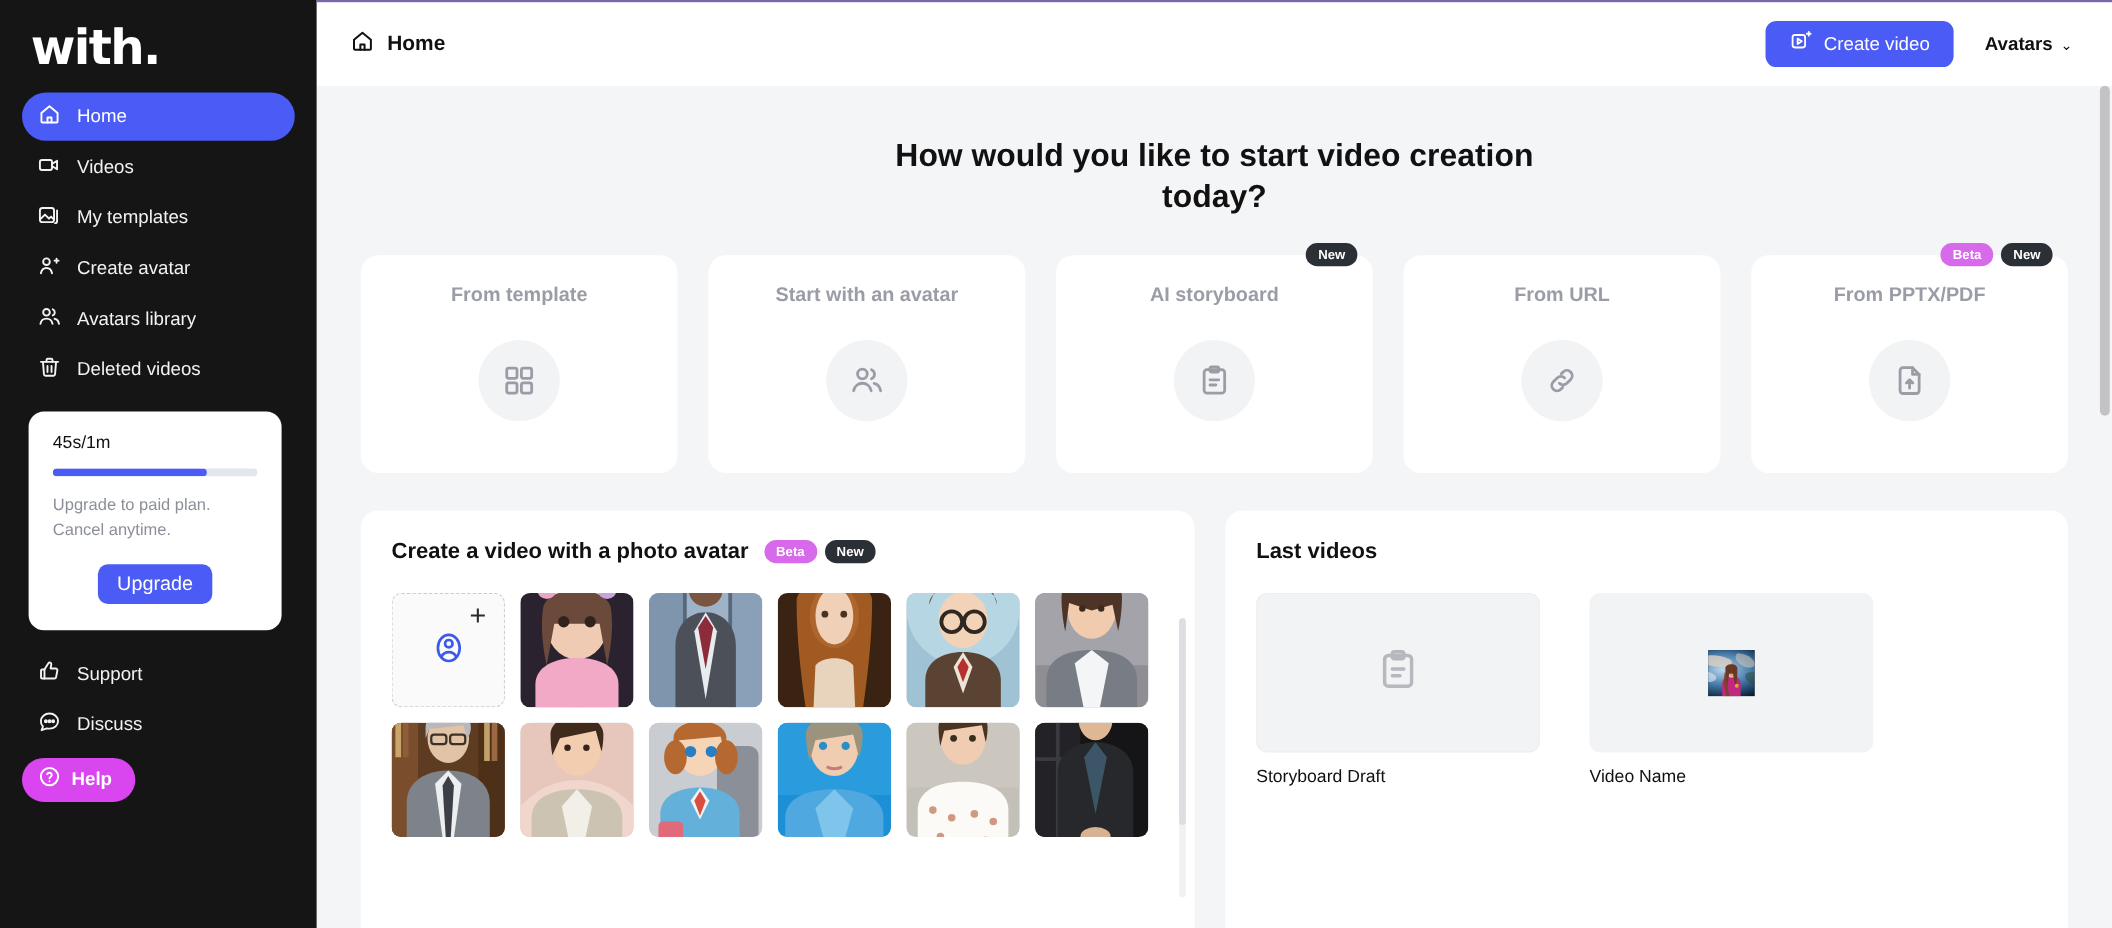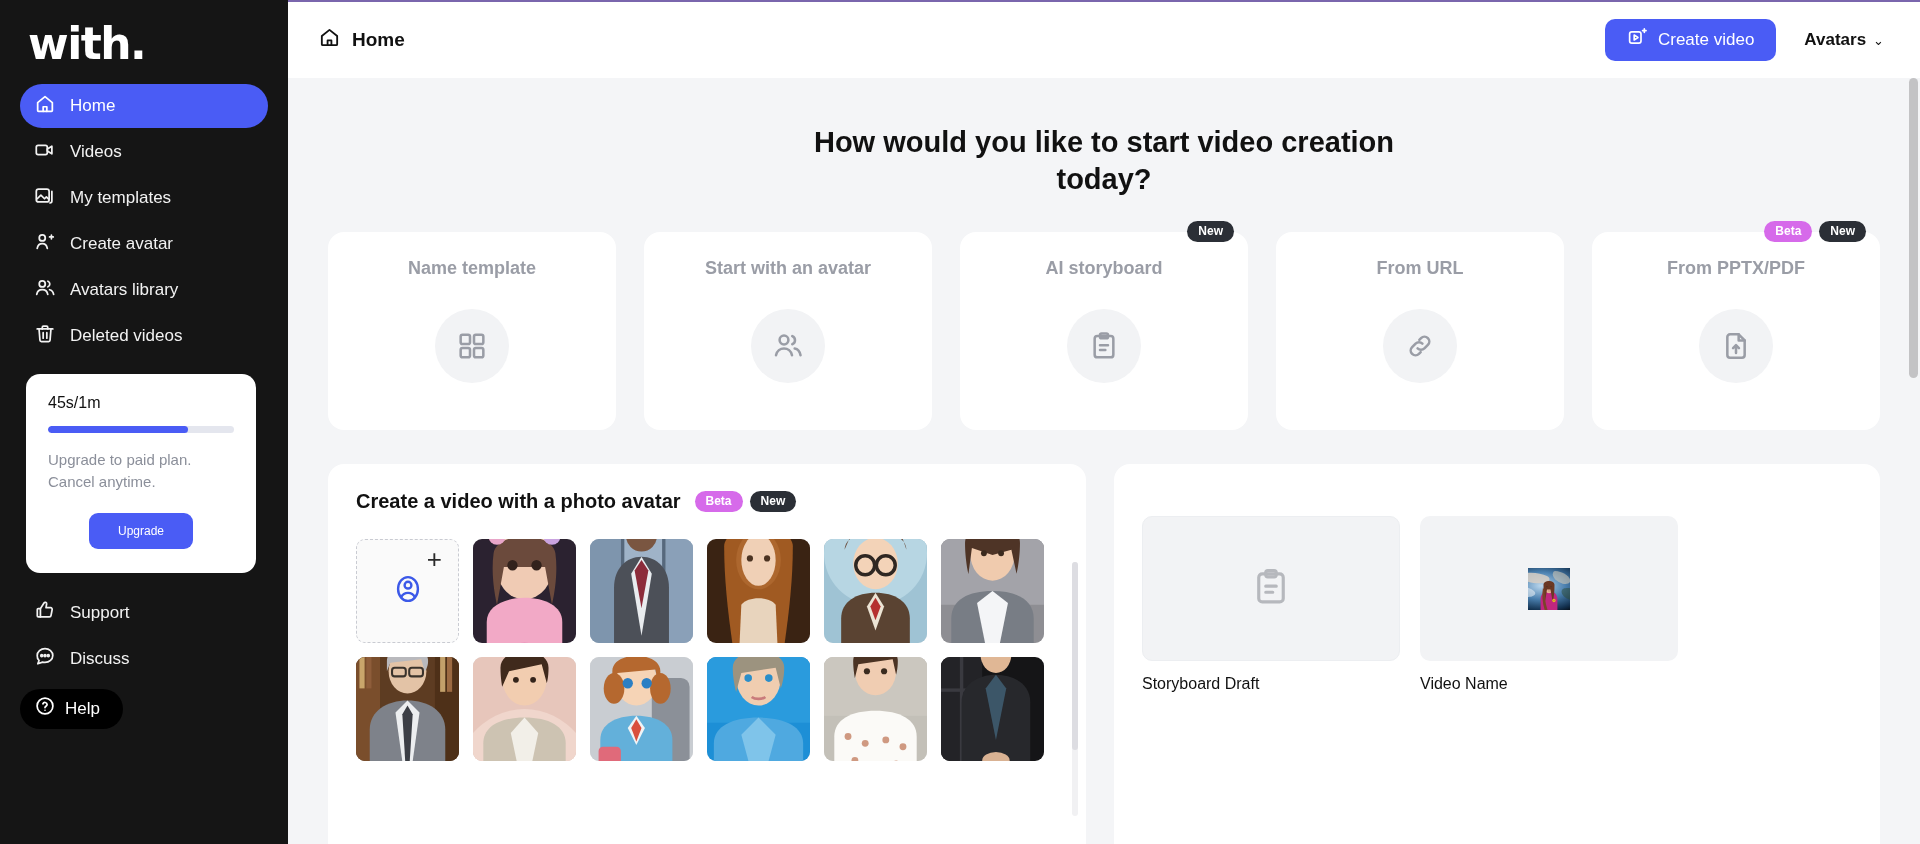--- a/index.html
+++ b/index.html
@@ -50,31 +50,31 @@
     margin: 14px 0 16px 0;
     height: 7px; border-radius: 4px; background: #e4e6ee; overflow: hidden;
   }
   .progress-fill { height: 100%; background: #4a5cf5; border-radius: 4px; }
   .upgrade-text { font-size: 15px; line-height: 1.45; color: #8b8f9a; }
   .upgrade-btn {
     margin-top: 20px;
     display: block; width: 104px; height: 36px;
     margin-left: auto; margin-right: auto;
     background: #4a5cf5; color: #fff; border: none;
-    border-radius: 9px; font-size: 12px; cursor: pointer;
+    border-radius: 9px; font-size: 18px; cursor: pointer;
     font-family: "Liberation Sans", sans-serif;
   }
   .nav-bottom { margin-top: 18px; display: flex; flex-direction: column; gap: 2px; }
   .help-btn {
     margin-top: 6px;
     display: inline-flex; align-items: center; gap: 9px;
-    background: #000000; color: #fff;
+    background: #d946ef; color: #fff;
     border-radius: 22px; height: 40px;
     padding: 0 20px 0 14px; width: 103px;
-    font-size: 17px; font-weight: 400; cursor: pointer;
+    font-size: 17px; font-weight: 700; cursor: pointer;
   }
   .help-btn svg { width: 22px; height: 22px; }
 
   
   .main {
     flex: 1; height: 844px; position: relative;
     background: #fff;
     overflow: hidden;
   }
   .topbar {
@@ -165,21 +165,21 @@
     font-size: 26px; color: #2a2a2a; font-weight: 300; line-height: 1;
   }
   .avatar-add svg { width: 34px; height: 34px; }
 
   .panel-scroll {
     position: absolute; top: 98px; right: 8px;
     width: 6px; height: 254px; background: #f1f1f3; border-radius: 3px;
   }
   .panel-scroll .thumb { width: 6px; height: 188px; background: #dddde2; border-radius: 3px; }
 
-  .videos-row { display: flex; gap: 20px; margin-top: 26px; }
+  .videos-row { display: flex; gap: 45px; margin-top: 26px; }
   .video-item { width: 258px; cursor: pointer; }
   .video-thumb {
     width: 258px; height: 145px; border-radius: 10px; overflow: hidden;
     background: #f2f3f5; border: 1px solid #eceef1;
     display: flex; align-items: center; justify-content: center;
   }
   .video-thumb svg { width: 42px; height: 42px; }
   .video-caption { margin-top: 14px; font-size: 16px; color: #111; }
 
   .page-scroll {
@@ -345,21 +345,21 @@
       </div>
     </header>
 
     <div class="content">
 
       <h1 class="page-title">How would you like to start video creation today?</h1>
 
       <div class="cards-row">
 
         <div class="opt-card">
-          <div class="opt-card-title">Name template</div>
+          <div class="opt-card-title">From template</div>
           <div class="opt-icon-circle">
             <svg viewBox="0 0 24 24" fill="none" stroke="#9a9da6" stroke-width="1.9" stroke-linejoin="round">
               <rect x="3.5" y="3.5" width="7" height="7" rx="1.4"></rect>
                 <rect x="13.5" y="3.5" width="7" height="7" rx="1.4"></rect>
               <rect x="3.5" y="13.5" width="7" height="7" rx="1.4"></rect>
                 <rect x="13.5" y="13.5" width="7" height="7" rx="1.4"></rect>
             </svg>
           </div>
         </div>
 
@@ -608,20 +608,21 @@
               </svg>
             </div>
           </div>
 
           <div class="panel-scroll">
             <div class="thumb"></div>
           </div>
         </div>
 
         <div class="panel panel-videos">
+          <div class="panel-title">Last videos</div>
 
           <div class="videos-row">
 
             <div class="video-item">
               <div class="video-thumb">
                 <span>
                   <svg viewBox="0 0 24 24" fill="none" stroke="#b6b8bd" stroke-width="1.8" stroke-linecap="round" stroke-linejoin="round">
                     <rect x="5" y="4.5" width="14" height="16" rx="2"></rect>
                     <rect x="9" y="2.6" width="6" height="3.6" rx="1.2"></rect>
                     <path d="M9 11.5h6M9 15h4"></path>

